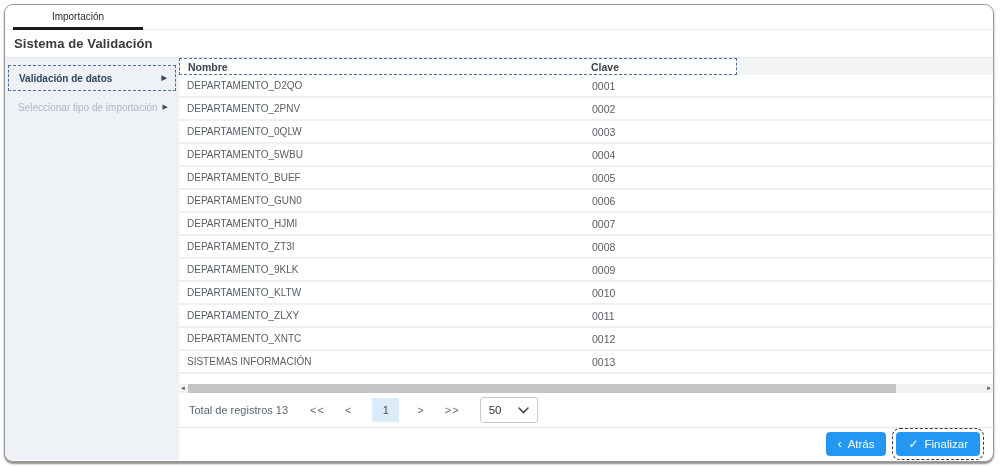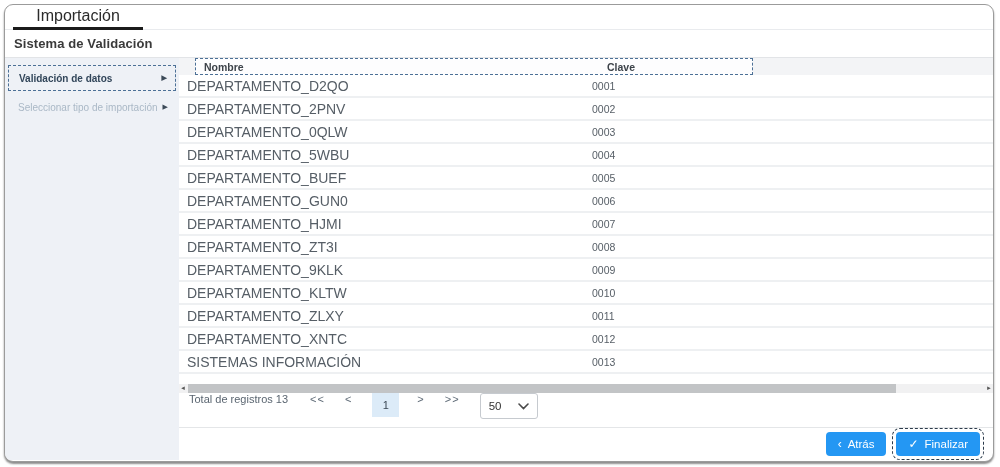--- a/index.html
+++ b/index.html
@@ -5,59 +5,59 @@
   * { margin:0; padding:0; box-sizing:border-box; }
   html,body { background:#fff; font-family:"Liberation Sans", sans-serif; }
   .frame {
     position:relative; margin:4px; width:990px; height:458px;
     border:1px solid #9b9b9b; border-radius:9px; overflow:hidden; background:#fff;
     box-shadow:0 2px 2px rgba(0,0,0,0.45);
   }
   
   .tabbar { height:25px; border-bottom:1px solid #e9ebee; display:flex; }
   .tab {
-    width:130px; margin-left:8px; margin-bottom:-1px; font-size:16px; color:#2b2b2b;
+    width:130px; margin-left:8px; margin-bottom:-1px; font-size:10px; color:#2b2b2b;
     display:flex; align-items:center; justify-content:center;
     border-bottom:3px solid #1b1b1b; cursor:pointer;
   }
   
   .titlebar { height:28px; border-bottom:1px solid #e2e4e7; display:flex; align-items:center; padding-left:9px; }
   .titlebar h1 { font-size:13px; font-weight:bold; color:#3a3a3a; letter-spacing:0.1px; }
   
   .main { display:flex; height:402px; }
   .sidebar { width:174px; background:#eef1f6; height:100%; padding-top:6px; flex:none; }
   .side-item {
     height:26px; margin:1px 3px 3px 3px; display:flex; align-items:center;
     padding:0 8px 0 10px; font-size:10px; cursor:pointer;
   }
   .side-item .arrow { margin-left:auto; font-size:7px; color:#3c4a58; }
   .side-item.disabled { color:#aab8c6; }
   .side-item.active { color:#32465a; font-weight:bold; border:1px dashed #4c7096; }
   
   .content { flex:1; display:flex; flex-direction:column; min-width:0; }
   .thead { height:17px; background:#f3f4f6; position:relative; flex:none; }
   .thead-box {
-    position:absolute; left:16px; top:0; width:558px; height:17px; background:#fdfdfe;
+    position:absolute; left:0; top:0; width:558px; height:17px; background:#fdfdfe;
     border:1px dashed #4c7096; display:flex; align-items:center;
   }
   .th { font-size:10.5px; font-weight:bold; color:#3d434a; }
   .th-nombre { padding-left:8px; }
   .th-clave { position:absolute; left:411px; }
   .tbody { flex:none; }
   .trow { height:23px; background:#fff; border-bottom:2px solid #eef0f2; display:flex; align-items:center; position:relative; }
-  .cell-nombre { font-size:14px; color:#565e66; padding-left:8px; }
+  .cell-nombre { font-size:10px; color:#565e66; padding-left:8px; }
   .cell-clave { font-size:10.5px; color:#565e66; position:absolute; left:413px; }
   
   .hscroll-wrap { margin-top:10px; flex:none; }
   .hscroll { height:9px; background:#f1f1f2; position:relative; display:flex; align-items:center; }
   .scroll-arrow { font-size:6px; color:#555; width:8px; text-align:center; line-height:9px; flex:none; cursor:pointer; }
   .scroll-arrow.right { position:absolute; right:0; }
   .hthumb { position:absolute; left:9px; width:87%; height:9px; background:#c2c4c6; cursor:grab; }
   
-  .pager { height:34px; display:flex; padding-left:10px; font-size:11px; color:#5a6570; flex:none; }
+  .pager { height:34px; display:flex; align-items:center; padding-left:10px; font-size:11px; color:#5a6570; flex:none; }
   .pager .total { margin-right:22px; }
   .pg-btn { margin-right:20px; cursor:pointer; color:#5f6b77; letter-spacing:1px; font-size:11px; }
   .pg-current {
     width:27px; height:24px; background:#dcebf8; color:#3a4754; display:flex;
     align-items:center; justify-content:center; margin-right:18px; cursor:pointer; font-size:11px;
   }
   .pg-size {
     border:1px solid #c6cacf; border-radius:3px; height:26px; padding:0 8px; display:flex;
     align-items:center; gap:17px; color:#333; cursor:pointer; background:#fff; font-size:11.5px;
   }

